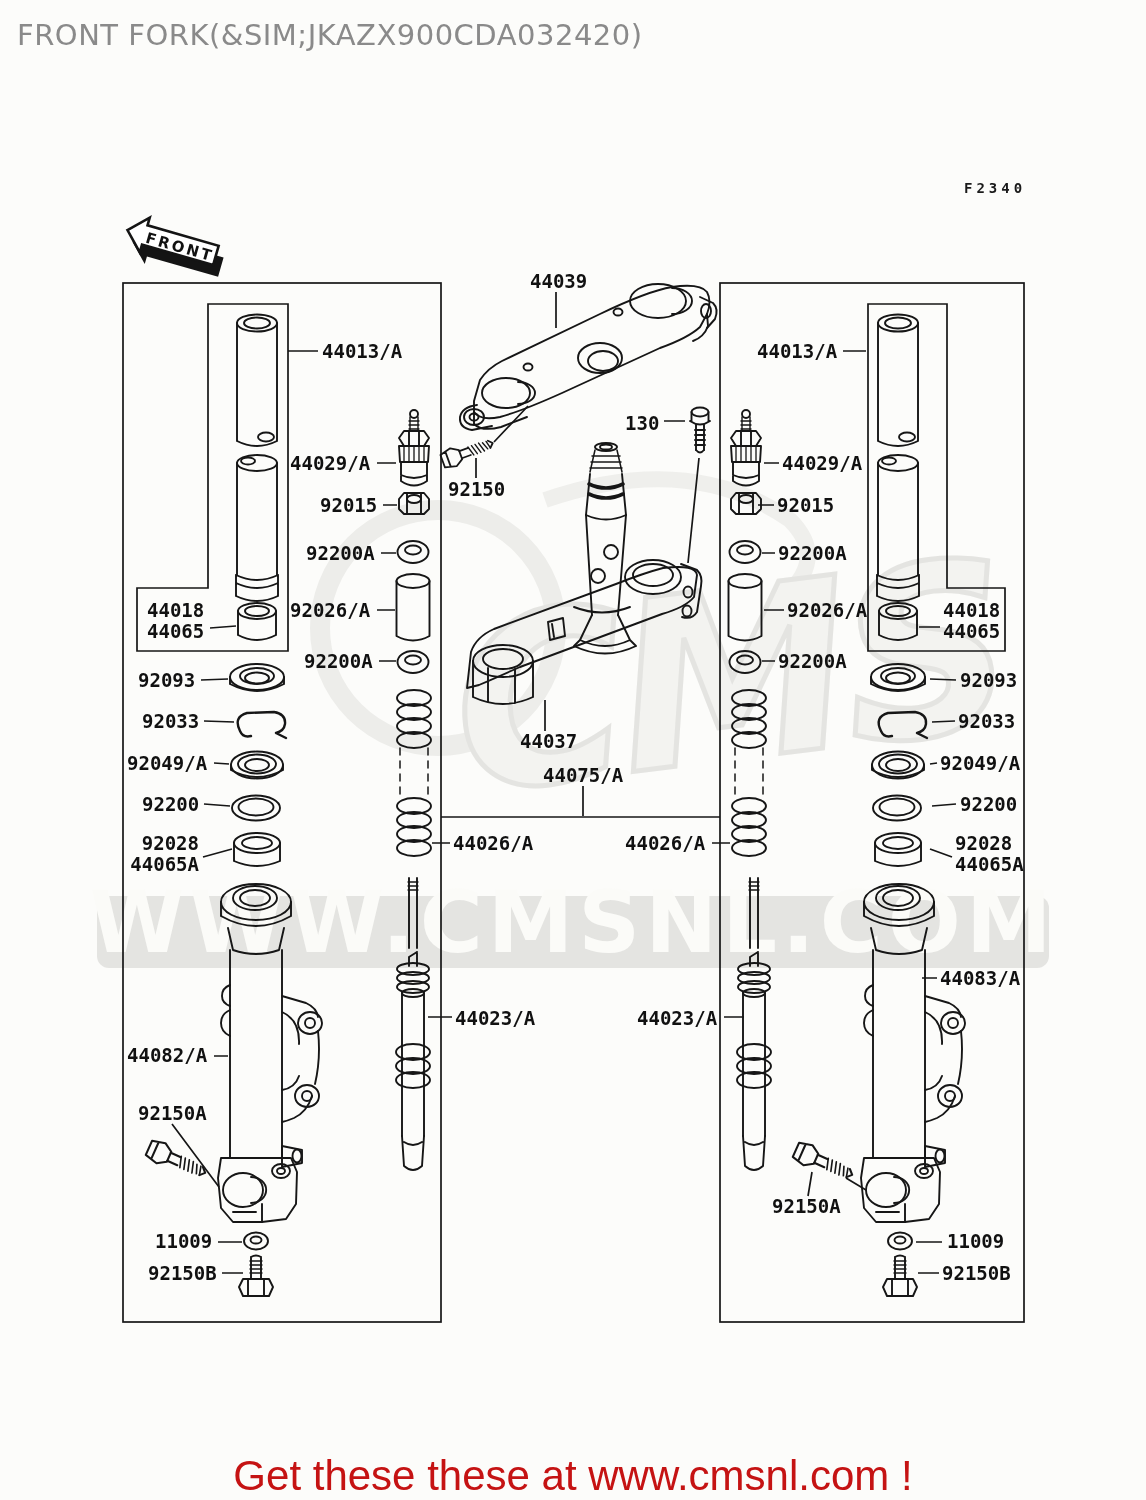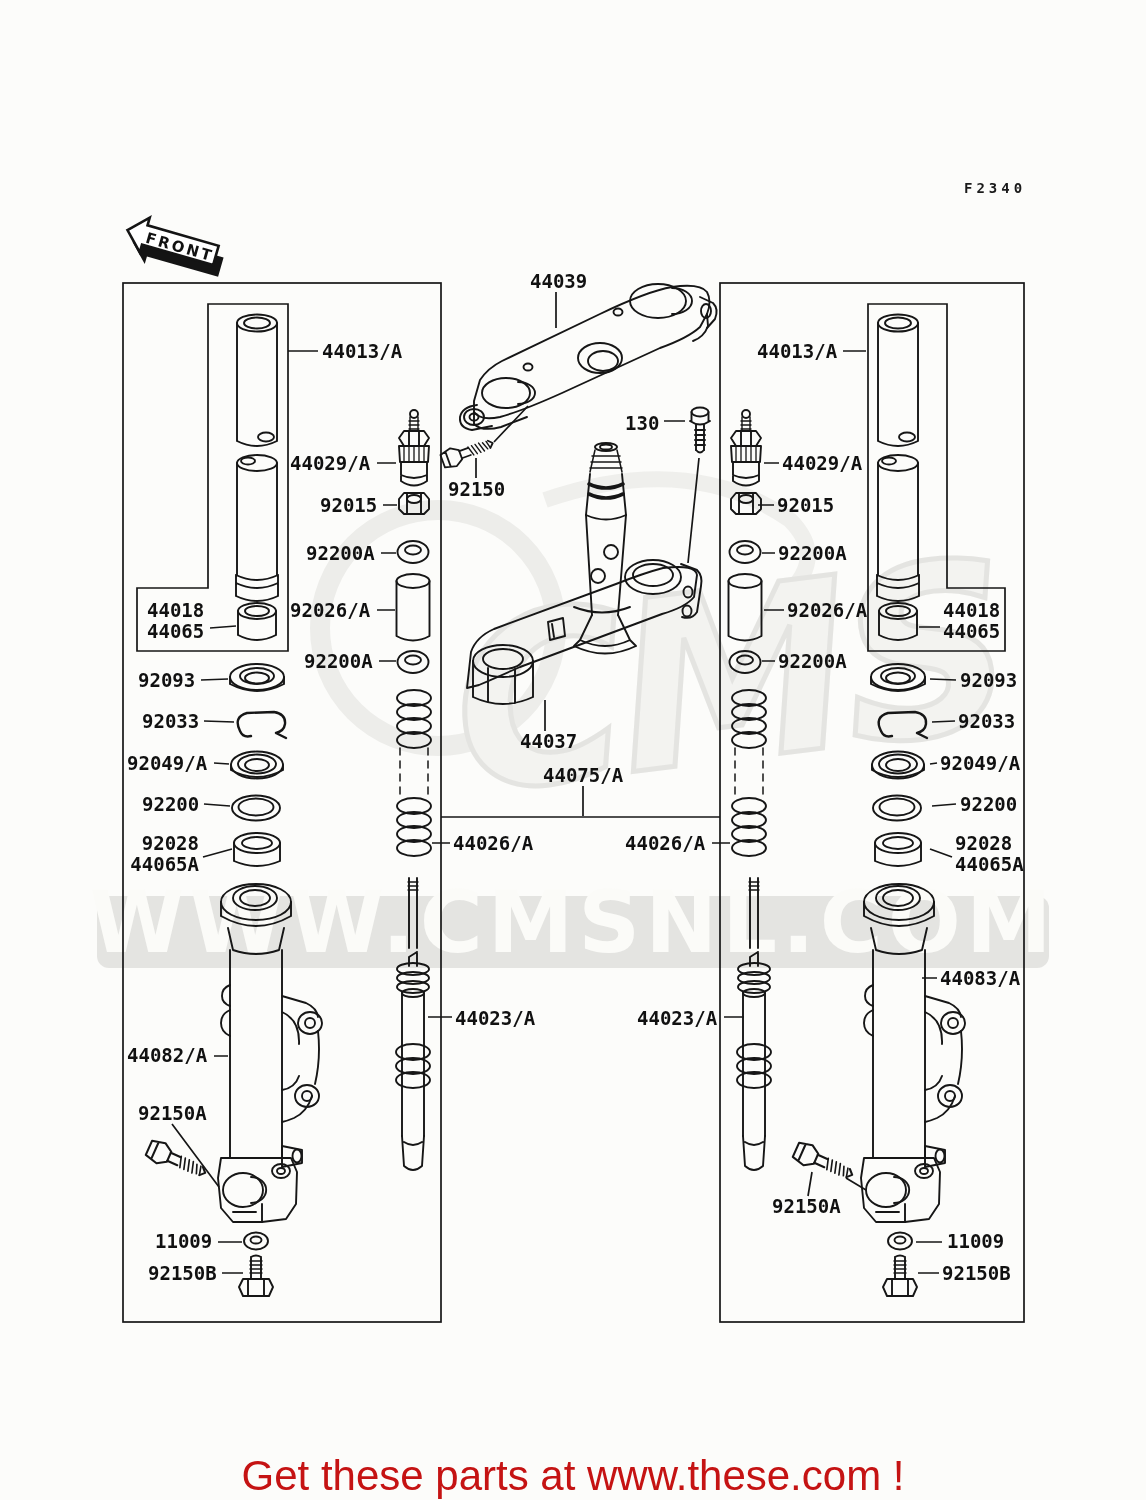--- a/index.html
+++ b/index.html
@@ -24,20 +24,21 @@
   .wm-url{font-family:"DejaVu Sans",sans-serif;font-weight:bold;font-size:86px;
         fill:#fbfbf8;letter-spacing:5px;text-anchor:middle;}
   .front-txt{font-family:"DejaVu Sans",sans-serif;font-weight:bold;font-size:15px;
         fill:#111;letter-spacing:2.5px;}
 </style>
 </head>
 <body>
 
 <div class="page">
 
+  <div class="page-title">FRONT FORK(&amp;SIM;JKAZX900CDA032420)</div>
 
   <svg width="1146" height="1500" viewBox="0 0 1146 1500">
 
     <g>
       <circle cx="438" cy="628" r="118" fill="none" stroke="#ededea" stroke-width="20"></circle>
       <path d="M545 500 Q690 450 790 520 Q830 560 780 600" fill="none" stroke="#efefec" stroke-width="16"></path>
       <text class="wm-logo" x="455" y="775" transform="rotate(-7 600 700)">CMS</text>
       <rect x="97" y="896" width="952" height="72" rx="12" fill="#e4e4e1"></rect>
       <text class="wm-url" x="573" y="952">WWW.CMSNL.COM</text>
     </g>
@@ -314,14 +315,14 @@
       <text class="pl" x="960" y="811">92200</text>
       <text class="pl" x="955" y="850">92028</text>
       <text class="pl" x="955" y="871">44065A</text>
       <text class="pl" x="940" y="985">44083/A</text>
       <text class="pl" x="772" y="1213">92150A</text>
       <text class="pl" x="947" y="1248">11009</text>
       <text class="pl" x="942" y="1280">92150B</text>
     </g>
   </svg>
 
-  <div class="footer-banner">Get these parts at www.these.com !</div>
+  <div class="footer-banner">Get these these at www.cmsnl.com !</div>
 </div>
 
 </body></html>

